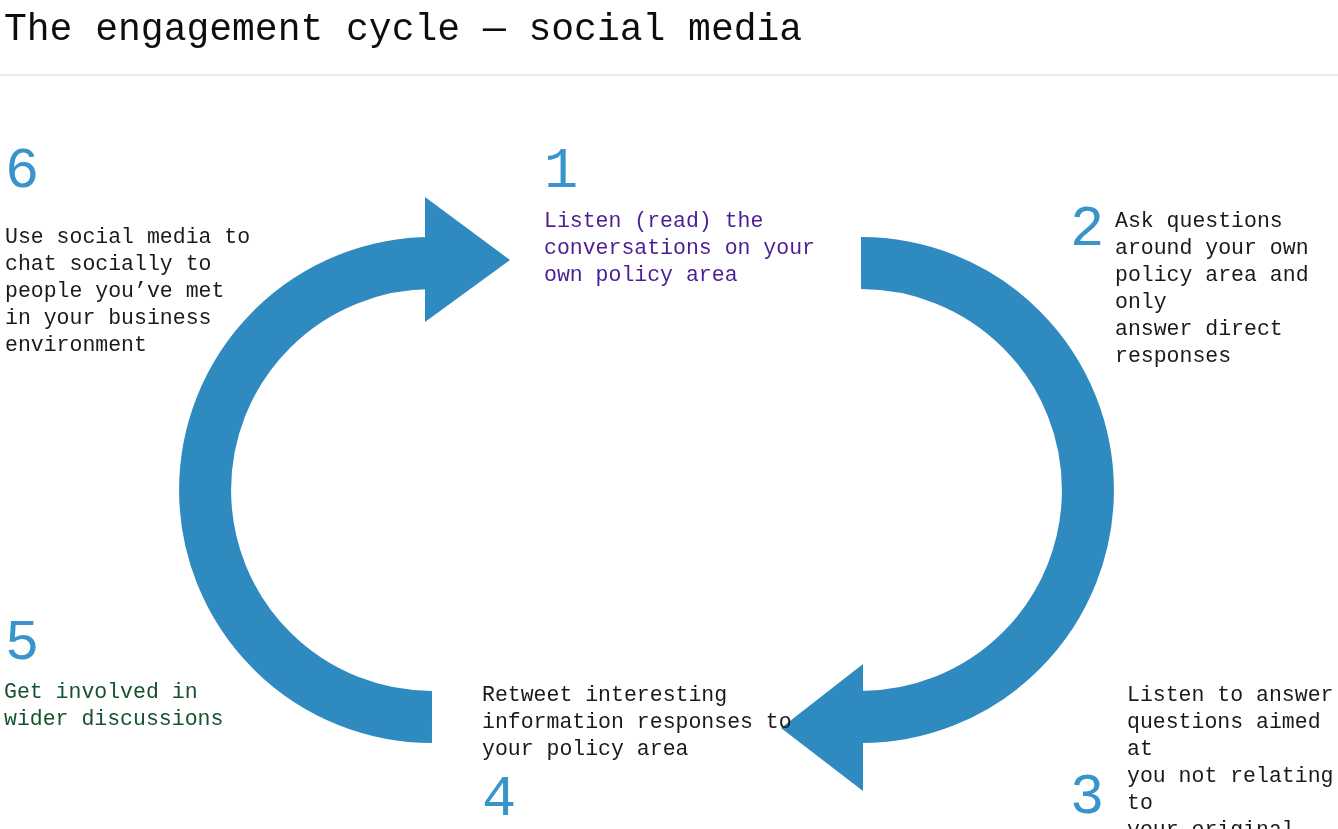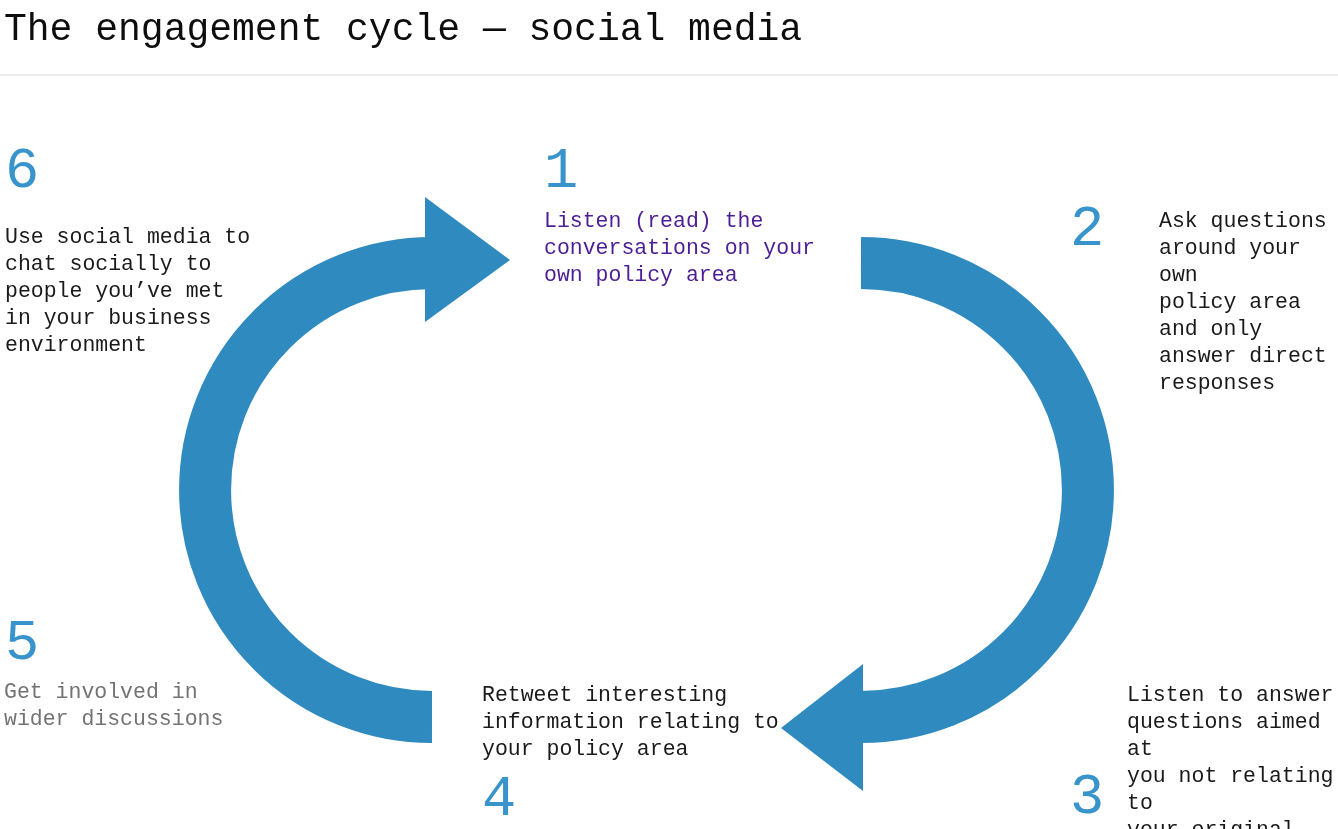--- a/index.html
+++ b/index.html
@@ -48,21 +48,21 @@
     position: absolute;
     font-size: 21.5px;
     line-height: 27px;
     font-weight: 400;
     white-space: pre-line;
   }
   
   .s1n { left: 544px;  top: 134px; }
   .s1t { left: 544px;  top: 198px; }
   .s2n { left: 1070px; top: 192px; }
-  .s2t { left: 1159px; top: 198px; }
+  .s2t { left: 1115px; top: 198px; }
   .s3n { left: 1070px; top: 760px; }
   .s3t { left: 1127px; top: 672px; }
   .s4n { left: 482px;  top: 762px; }
   .s4t { left: 482px;  top: 672px; }
   .s5n { left: 5px;    top: 606px; }
   .s5t { left: 4px;    top: 669px; }
   .s6n { left: 5px;    top: 134px; }
   .s6t { left: 5px;    top: 214px; }
 </style>
 </head>
@@ -101,27 +101,27 @@
     <div class="txt s3t" style="color: rgb(26, 26, 26);">Listen to answer
 questions aimed at
 you not relating to
 your original
 question</div>
   </div>
 
   <div>
     <div class="num s4n" style="color: rgb(56, 148, 203);">4</div>
     <div class="txt s4t" style="color: rgb(26, 26, 26);">Retweet interesting
-information relating to
+information responses to
 your policy area</div>
   </div>
 
   <div>
     <div class="num s5n" style="color: rgb(56, 148, 203);">5</div>
-    <div class="txt s5t" style="color: #737373;">Get involved in
+    <div class="txt s5t" style="color: #14532d;">Get involved in
 wider discussions</div>
   </div>
 
   <div>
     <div class="num s6n" style="color: rgb(56, 148, 203);">6</div>
     <div class="txt s6t" style="color: rgb(26, 26, 26);">Use social media to
 chat socially to
 people you’ve met
 in your business
 environment</div>

